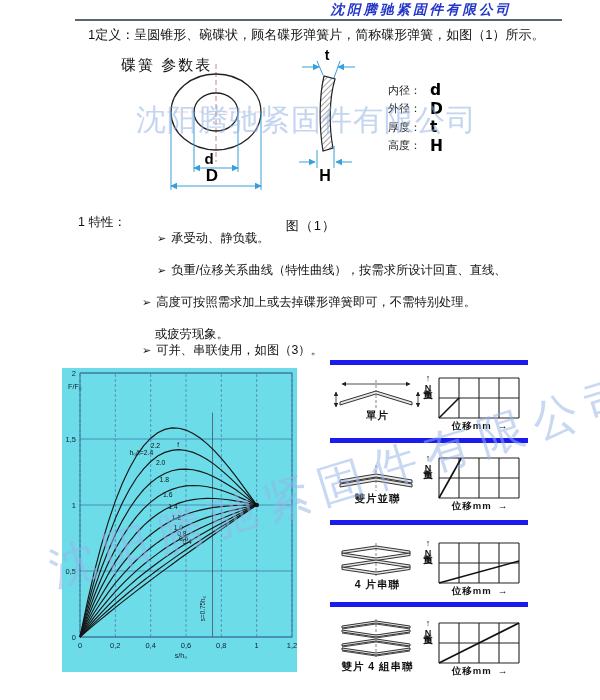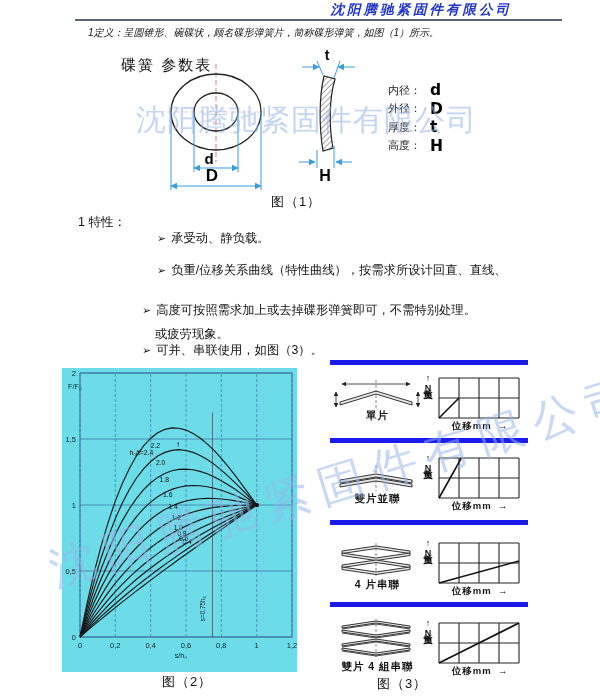--- a/index.html
+++ b/index.html
@@ -3,39 +3,39 @@
 <meta charset="utf-8">
 <style>
   html,body{margin:0;padding:0;background:#fff;}
   .page{position:relative;width:600px;height:700px;background:#fff;overflow:hidden;
         font-family:"Liberation Sans","DejaVu Sans",sans-serif;color:#111;}
   .abs{position:absolute;}
   
   .company{top:1px;right:88px;font-size:13.5px;font-weight:bold;font-style:italic;
            color:#2436c8;letter-spacing:3px;white-space:nowrap;}
   .headrule{top:19px;left:75px;width:487px;height:2px;background:#5a6472;}
-  .intro{top:26px;left:88px;width:480px;font-size:10px;white-space:nowrap;font-style:italic;}
+  .intro{top:26px;left:88px;width:480px;font-size:13px;white-space:nowrap;}
   
   .fig1{left:105px;top:50px;width:380px;height:145px;}
   .fig1-title{left:16px;top:6px;font-size:15px;font-weight:normal;letter-spacing:2px;}
   .fig1-svg{left:0;top:0;}
   .params{left:283px;top:31px;}
   .param-row{display:flex;align-items:center;height:18.5px;}
   .param-label{font-size:11px;color:#222;}
   .param-sym{font-size:15.5px;font-weight:bold;color:#000;margin-left:9px;font-family:"DejaVu Sans",sans-serif;}
   .wm1{left:136px;top:100px;font-size:30px;letter-spacing:1px;color:rgba(148,178,228,0.55);
        white-space:nowrap;z-index:30;pointer-events:none;}
-  .cap{font-size:13px;text-align:center;letter-spacing:1px;}
+  .cap{font-size:13px;text-align:right;letter-spacing:1px;margin-top:24px;}
   .cap1{left:256px;top:193px;width:80px;}
   
   .feat-head{left:78px;top:214px;font-size:12.5px;}
   .bl{position:absolute;font-size:12.3px;line-height:15px;white-space:nowrap;}
   .bl .mk{margin-right:5px;font-size:11px;}
   .bl0{left:157px;top:231px}.bl1{left:157px;top:247px}.bl2{left:157px;top:263px}
-  .bl3{left:172px;top:279px}.bl4{left:142px;top:303px}.bl5{left:142px;top:311px}
+  .bl3{left:172px;top:279px}.bl4{left:142px;top:295px}.bl5{left:142px;top:311px}
   .bl6{left:155px;top:327px}.bl7{left:142px;top:343px}
   
   .chart2{left:62px;top:368px;width:235px;height:304px;background:#6cdce8;}
   .g2v{stroke:#4579a8;stroke-width:0.7;stroke-dasharray:3 2;}
   .g2h{stroke:#4579a8;stroke-width:0.8;}
   .g2frame{fill:none;stroke:#3c6f9e;stroke-width:1;}
   .g2curve{fill:none;stroke:#161616;stroke-width:1.15;}
   .g2tick{font-size:7.5px;fill:#102030;}
   .g2lab{font-size:6.8px;fill:#111;}
   .g2ann{font-size:6.3px;fill:#223;}

